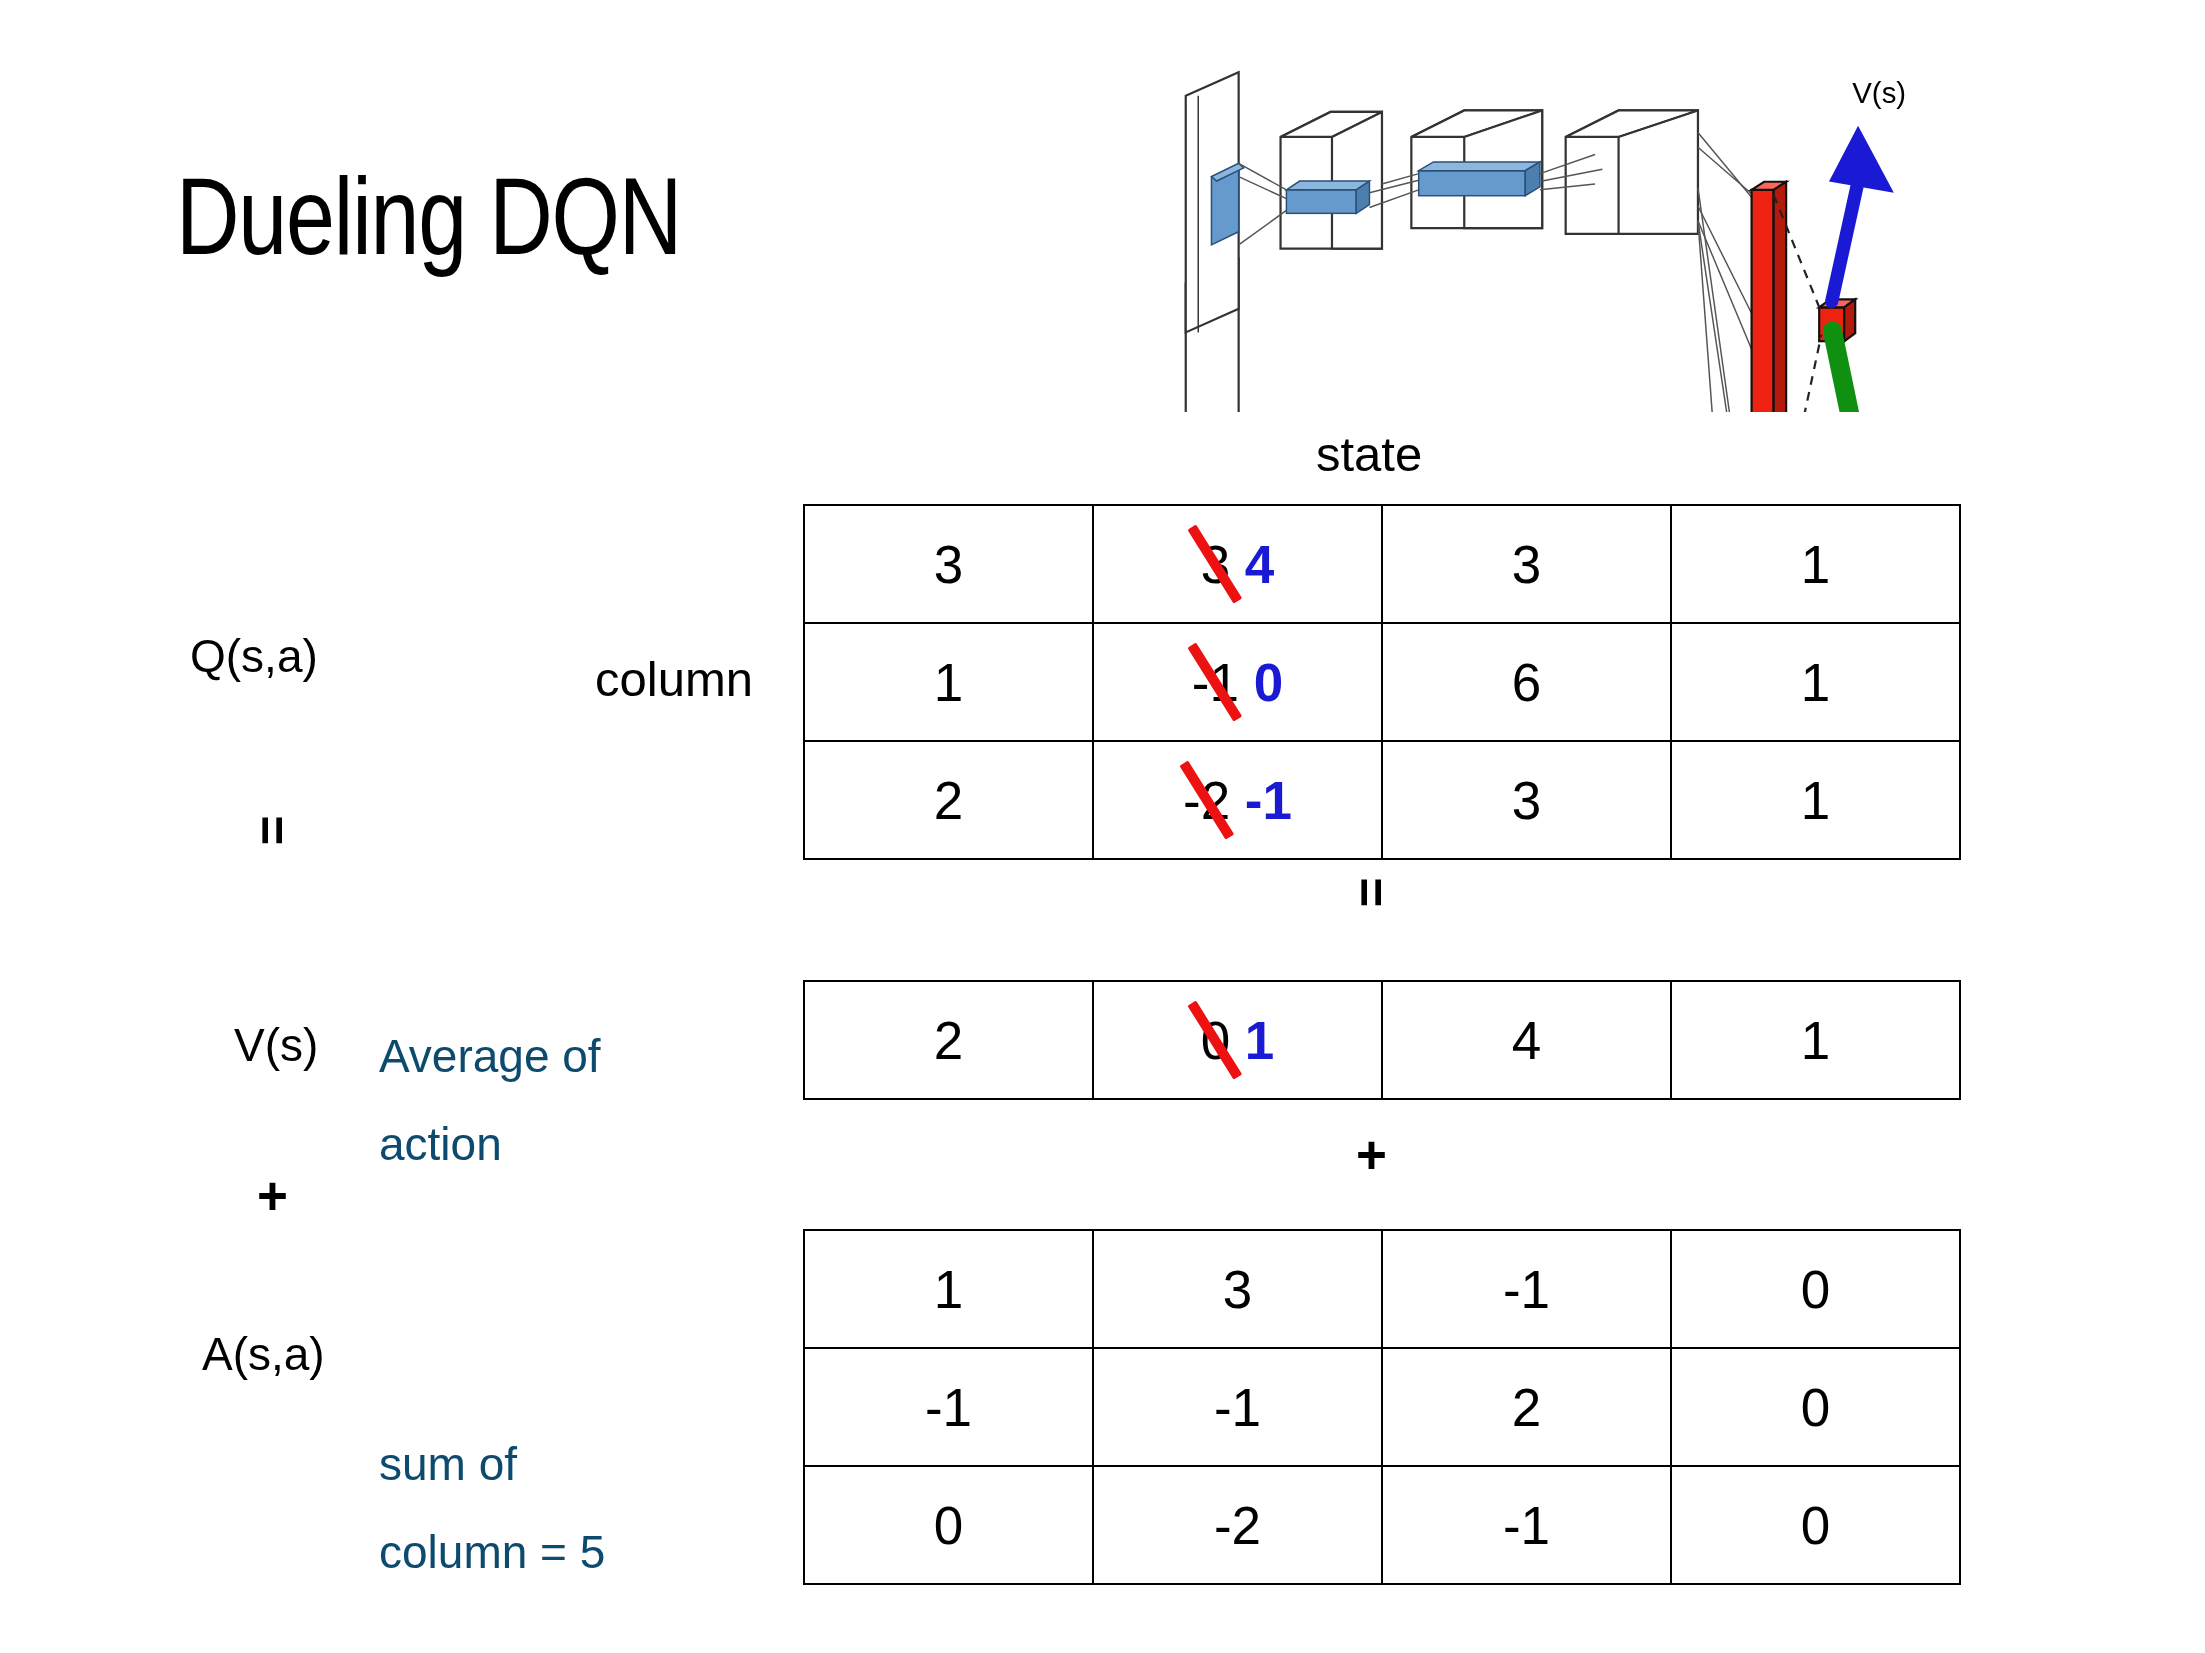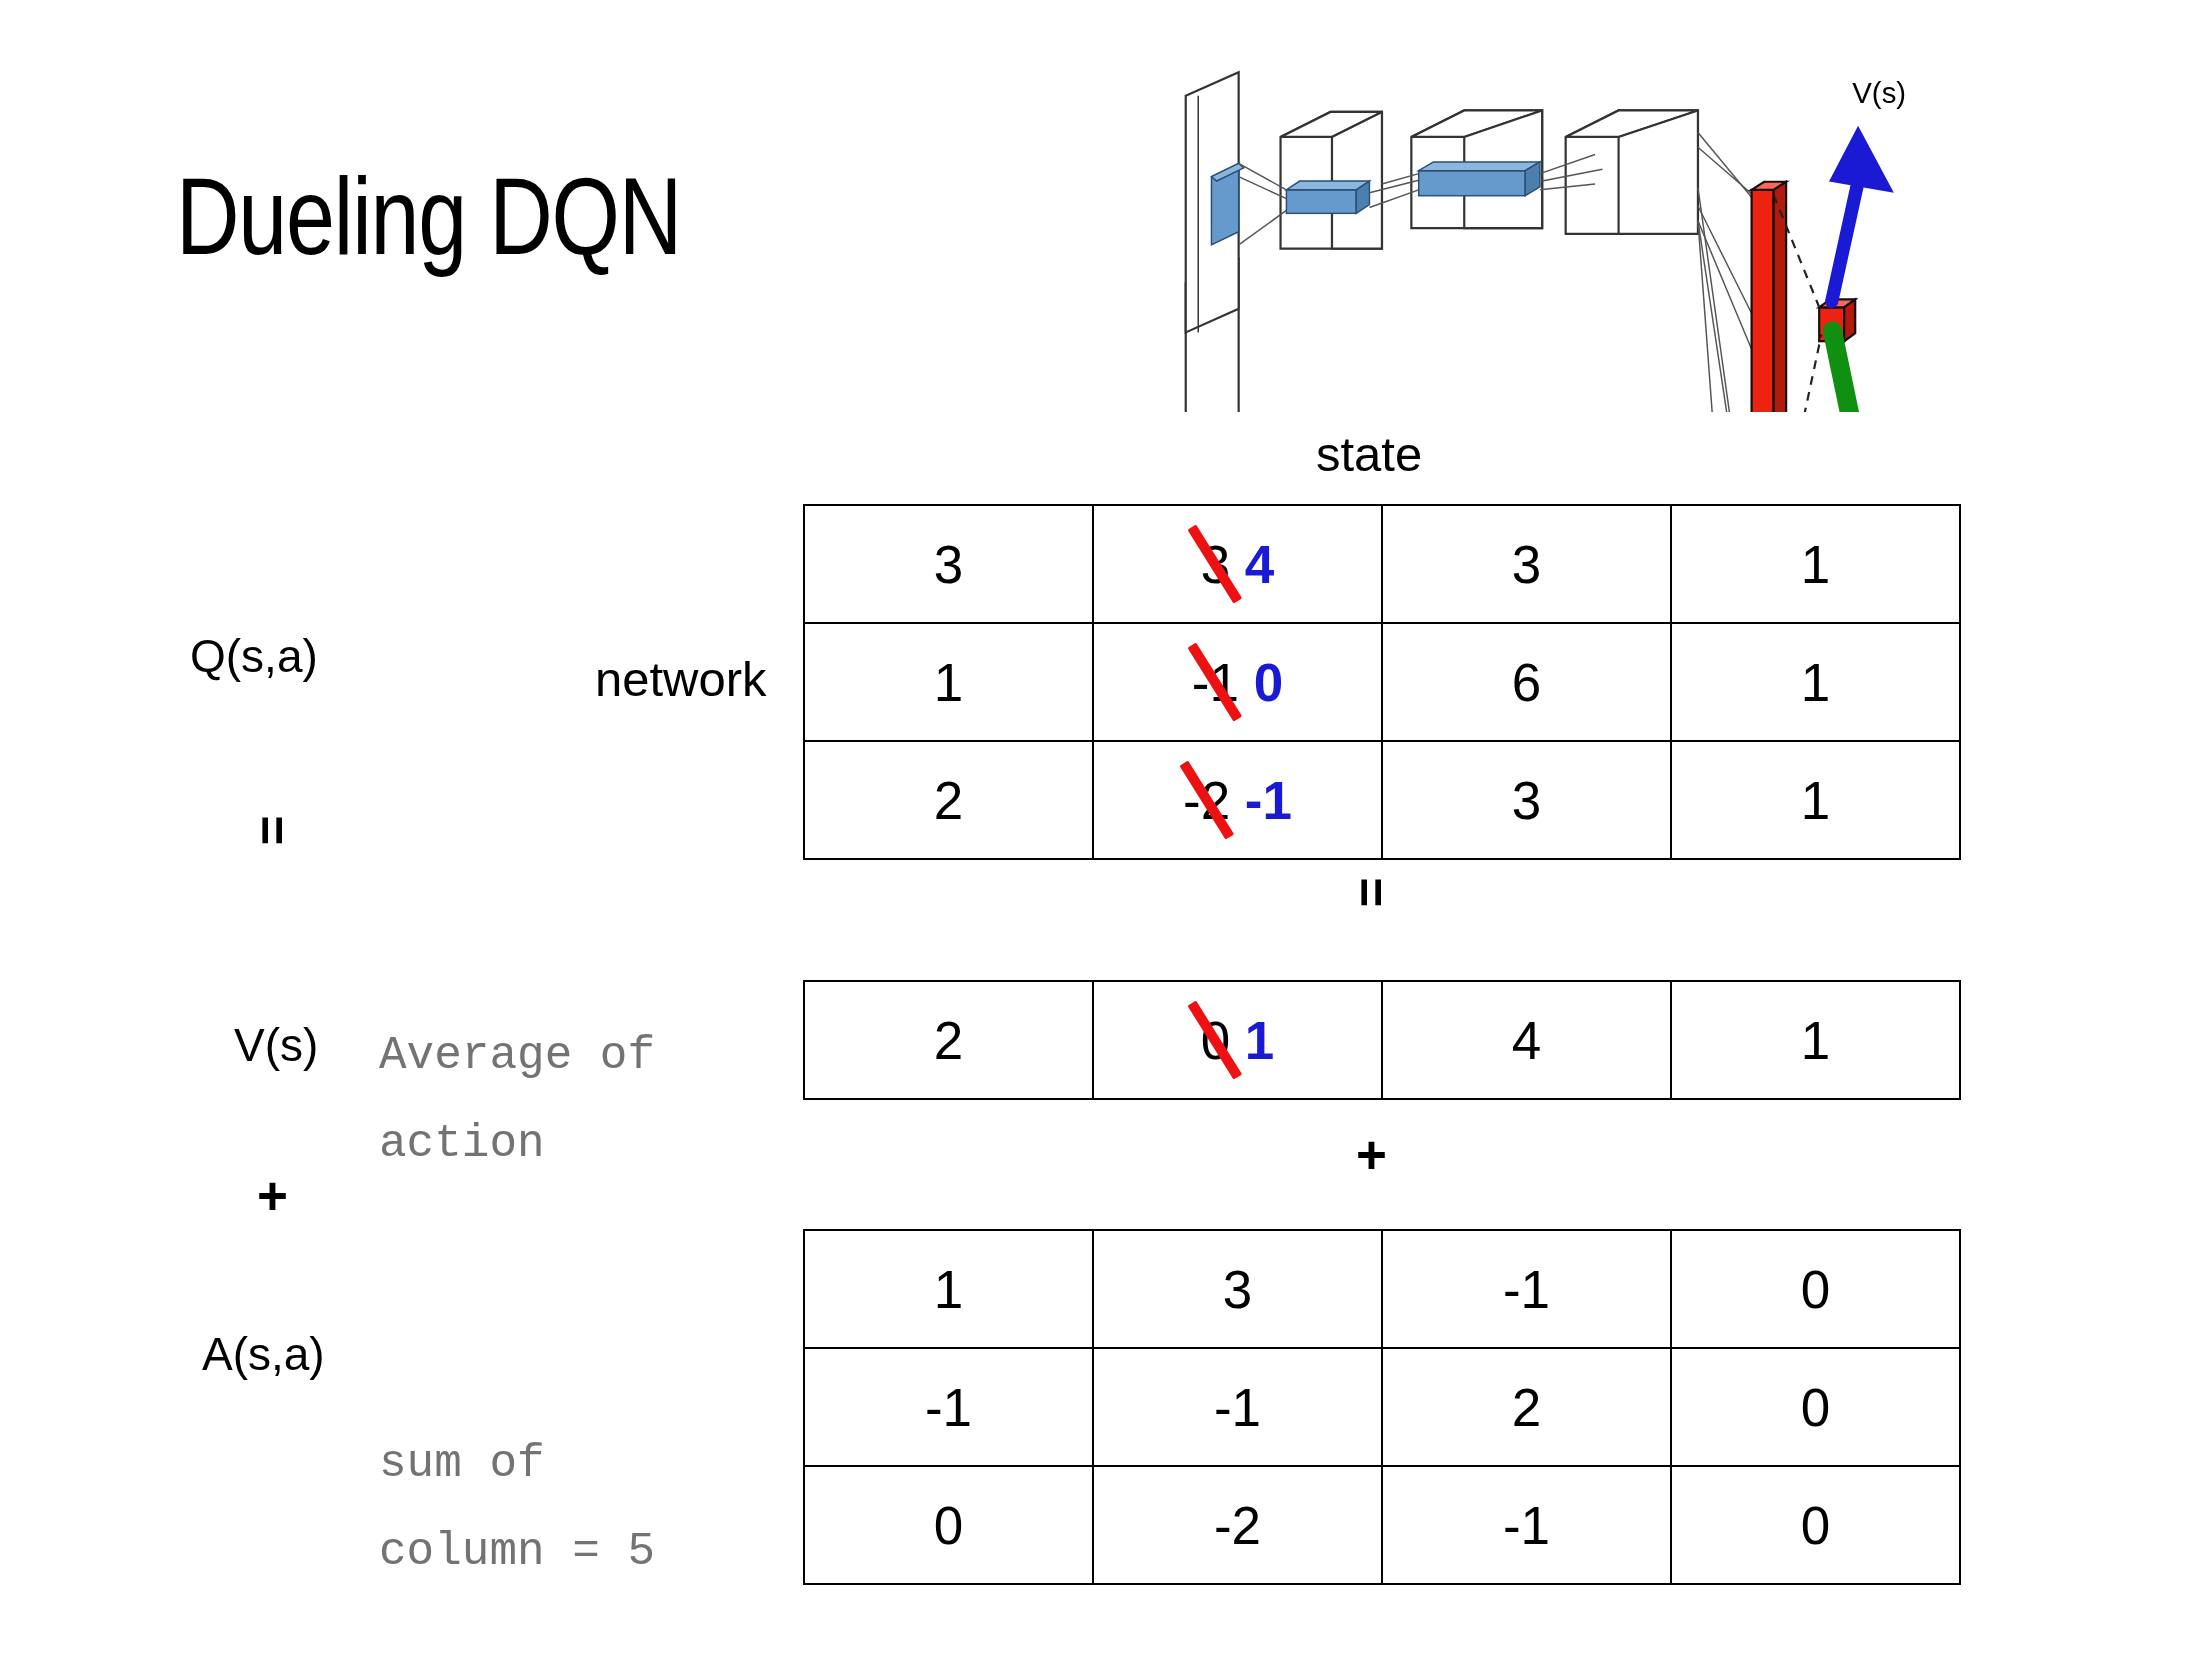--- a/index.html
+++ b/index.html
@@ -14,21 +14,21 @@
   #slide-title{
     left:176px;top:158px;width:809px;
     font-size:110px;line-height:1.05;
     letter-spacing:-1.5px;
     transform:scaleX(.80);transform-origin:left top;
     white-space:nowrap;
   }
 
   
   .lbl{font-size:46px;line-height:1.18;white-space:pre-line;}
-  .lbl-blue{color:#737373;font-family:Liberation Mono, monospace;}
+  .lbl-blue{color:#0c4a6e;}
   .sym{font-size:53px;font-weight:700;line-height:1;}
 
   
   .eqv{display:inline-block;transform:rotate(90deg);font-size:51px;font-weight:700;line-height:1;}
 
   
   .tbl{border-collapse:collapse;table-layout:fixed;}
   .tbl td{
     border:2.2px solid #000000;
     width:287px;height:116px;
@@ -168,21 +168,21 @@
     <text class="dg-txt-blue" x="295" y="1232">Only change the</text>
     <text class="dg-txt-blue" x="295" y="1385">network structure</text>
     <text class="dg-txt" x="1040" y="140">V(s)</text>
     <text class="dg-txt" x="1035" y="1350">A(s,a)</text>
     <text class="dg-txt" x="1190" y="755">Q(s,a)</text>
     <text class="dg-txt" x="1190" y="905">= A(s,a)+V(s)</text>
   </svg>
 </div>
 
 <div class="abs lbl" style="left:1316px;top:426px;font-size:49px;">state</div>
-<div class="abs lbl" style="left:595px;top:651px;font-size:49px;">network</div>
+<div class="abs lbl" style="left:595px;top:651px;font-size:49px;">column</div>
 
 <div class="abs lbl" style="left:190px;top:629px;">Q(s,a)</div>
 <div class="abs" style="left:257px;top:805px;"><span class="eqv">=</span></div>
 
 <div class="abs lbl" style="left:234px;top:1018px;">V(s)</div>
 <div class="abs lbl lbl-blue" style="left:379px;top:1029px;">Average of</div>
 <div class="abs lbl lbl-blue" style="left:379px;top:1117px;">action</div>
 <div class="abs sym" style="left:257px;top:1169px;">+</div>
 
 <div class="abs lbl" style="left:202px;top:1327px;">A(s,a)</div>

